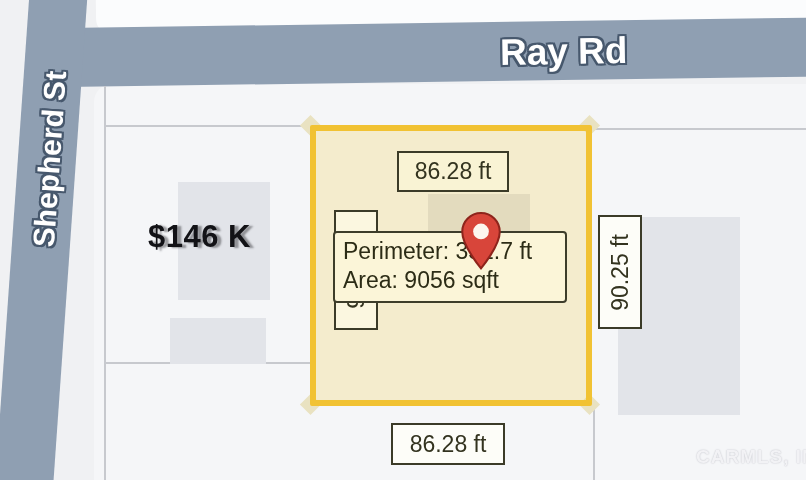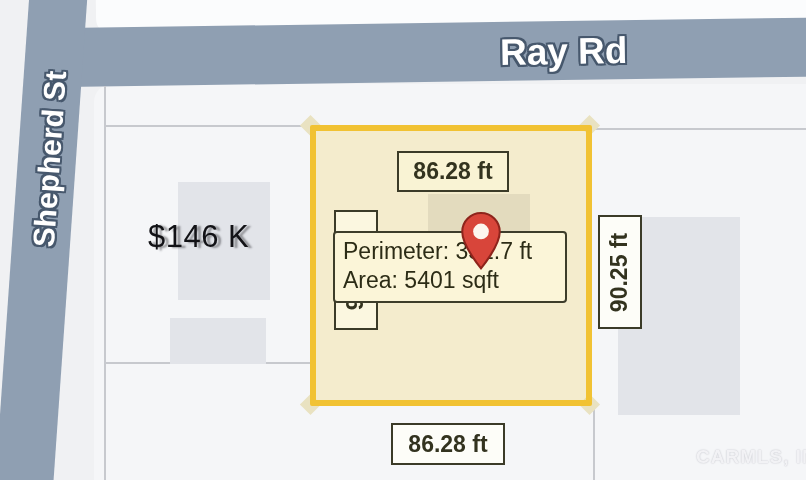--- a/index.html
+++ b/index.html
@@ -38,39 +38,39 @@
   #parcel{
     position:absolute;left:310px;top:125px;width:282px;height:281px;z-index:3;
     border:6px solid #f1c233;background:rgba(240,213,92,0.28);
     box-sizing:border-box;border-radius:2px;
   }
   #parcel-house{position:absolute;left:428px;top:194px;width:102px;height:44px;background:rgba(148,146,124,0.18);z-index:3;}
   
   .dim-box{
     position:absolute;z-index:4;border:2px solid #3b3b28;background:#fdfdf8;
     display:flex;align-items:center;justify-content:center;
-    color:#33331f;font-size:23px;font-weight:bold;white-space:nowrap;
+    color:#33331f;font-size:23px;font-weight:normal;white-space:nowrap;
   }
   #dim-top{left:397px;top:151px;width:108px;height:37px;background:#f9f3d4;}
   #dim-bottom{left:391px;top:423px;width:110px;height:38px;}
   #dim-right{left:598px;top:215px;width:40px;height:110px;}
   #dim-left{left:334px;top:210px;width:40px;height:116px;background:#fbf7e0;z-index:4;}
   .rot{transform:rotate(-90deg);}
   
   #tooltip{
     position:absolute;left:333px;top:231px;width:234px;z-index:5;
     border:2px solid #3d3d2a;background:#fbf5d8;border-radius:4px;
     padding:4px 8px 6px 8px;box-sizing:border-box;
     color:#2c2c16;font-size:23px;line-height:1.25;white-space:nowrap;
   }
   
   #pin{position:absolute;left:460px;top:212px;width:42px;height:58px;z-index:6;}
   
   .price{
-    position:absolute;z-index:4;color:#121216;font-size:31px;font-weight:normal;
+    position:absolute;z-index:4;color:#121216;font-size:31px;font-weight:bold;
     letter-spacing:0.5px;white-space:nowrap;
     text-shadow:4px 1px 2px rgba(40,40,45,0.45);
     text-align:center;
   }
   #price-left{left:148px;top:219px;}
   #price-right{left:642px;top:314px;}
   
   #watermark{
     position:absolute;left:696px;top:446px;z-index:7;white-space:nowrap;
     font-size:19px;font-weight:bold;letter-spacing:1px;color:#f2f2f5;
@@ -115,21 +115,21 @@
   </div>
   <div class="dim-box" id="dim-right">
     <span class="rot">90.25 ft</span>
   </div>
   <div class="dim-box" id="dim-bottom">
     <span>86.28 ft</span>
   </div>
 
   <div id="tooltip">
     <div>Perimeter: 351.7 ft</div>
-    <div>Area: 5401 sqft</div>
+    <div>Area: 9056 sqft</div>
   </div>
 
   <div id="pin">
     <svg width="42" height="58" viewBox="0 0 24 34">
       <path d="M12 0.6 C5.9 0.6 1 5.5 1 11.6 c0 8.4 11 21.4 11 21.4 s11 -13 11 -21.4 C23 5.5 18.1 0.6 12 0.6 z" fill="#d8453a" stroke="#8e241c" stroke-width="1.2"></path>
       <circle cx="12" cy="11.4" r="4.6" fill="#fdf6ef"></circle>
     </svg>
   </div>
 
   <div class="price" id="price-left">$146 K</div>

